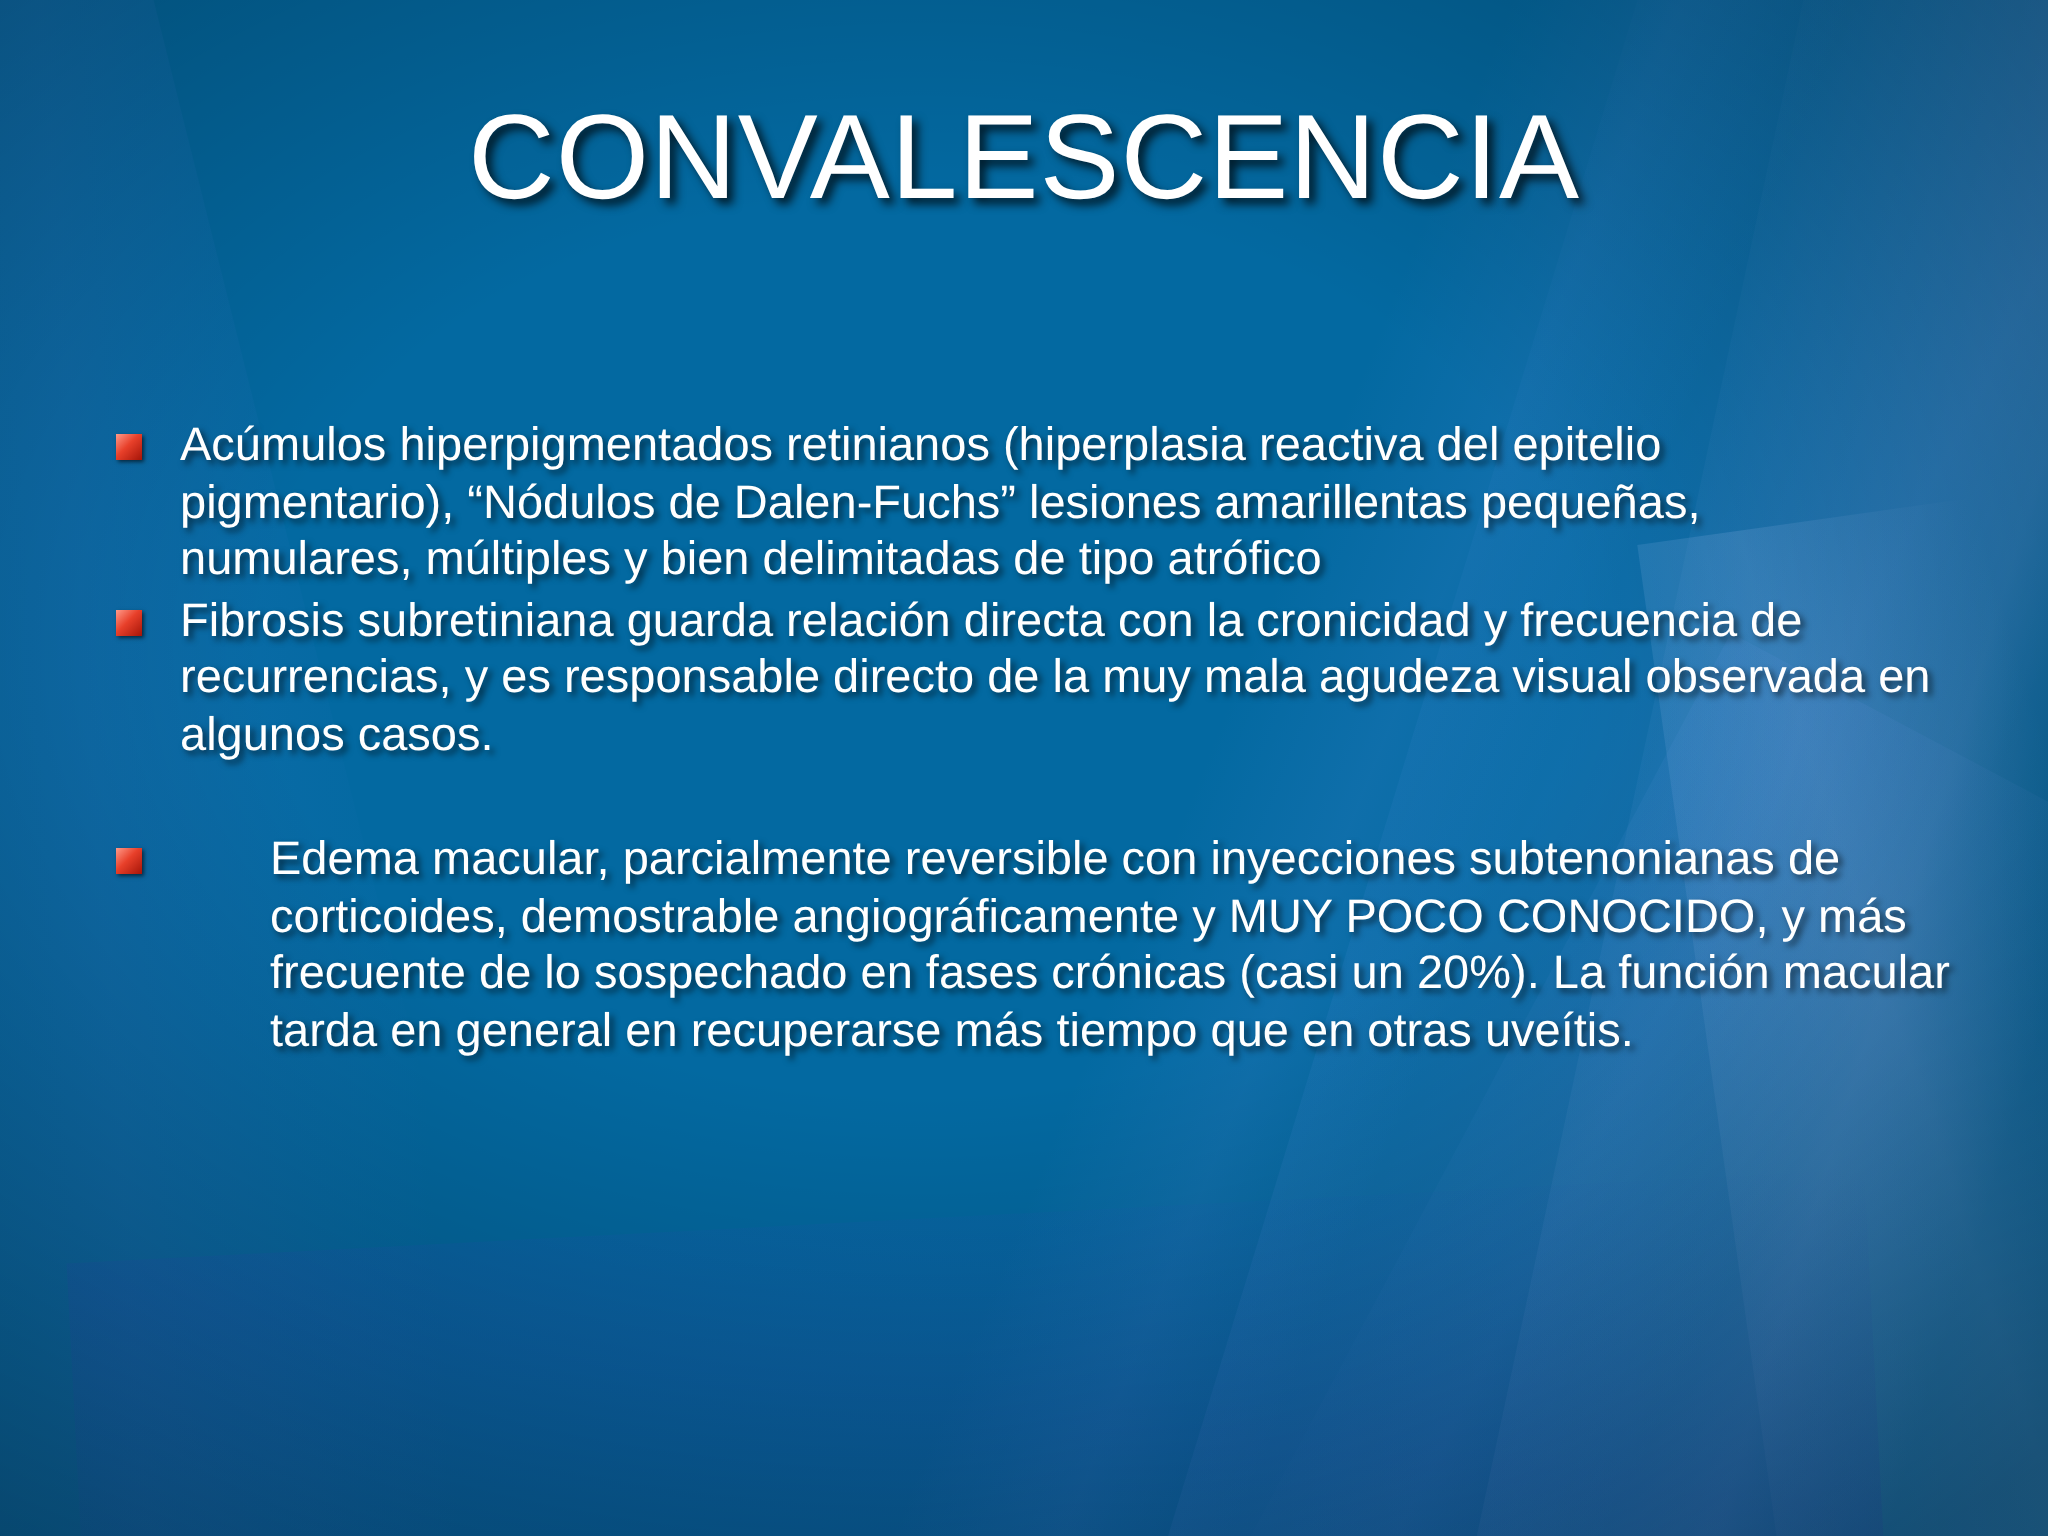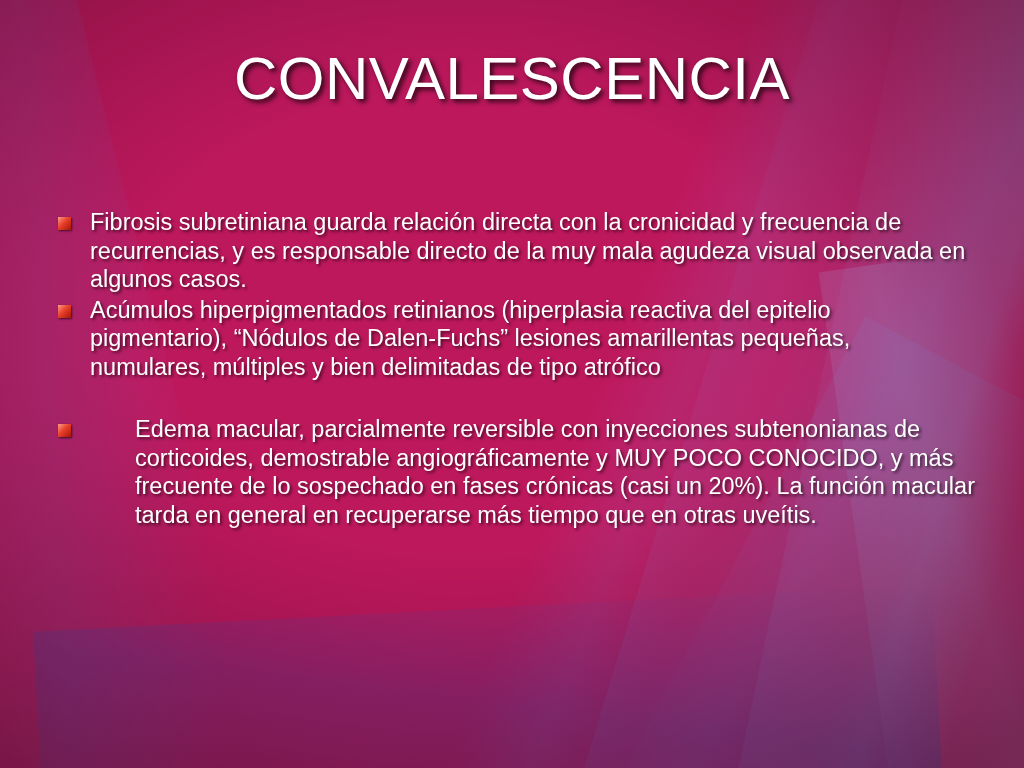--- a/index.html
+++ b/index.html
@@ -15,21 +15,21 @@
   }
 
   #slide {
     position: relative;
     width: 1024px;
     height: 768px;
     overflow: hidden;
     background:
       radial-gradient(ellipse 900px 620px at 46% 44%, #0a2fb0 0%, #07208c 42%, #041466 72%, #020a42 100%),
       linear-gradient(135deg, #051470 0%, #02partial 100%);
-    background-color: #be185d;
+    background-color: #0369a1;
   }
 
   
   .ray {
     position: absolute;
     transform-origin: center;
     pointer-events: none;
   }
   .r1 {
     top: -180px; left: 700px;
@@ -140,26 +140,26 @@
   <div class="ray r6"></div>
   <div class="ray r7"></div>
   <div class="vignette"></div>
 
   <div class="title">CONVALESCENCIA</div>
 
   <div class="body-area">
 
     <div class="bullet-row">
       <span class="bullet-marker"></span>
-      <span class="bullet-text">Fibrosis subretiniana guarda relación directa con la cronicidad y frecuencia de recurrencias, y es responsable directo de la muy mala agudeza visual observada en algunos casos.</span>
+      <span class="bullet-text">Acúmulos hiperpigmentados retinianos (hiperplasia reactiva del epitelio pigmentario), “Nódulos de Dalen-Fuchs”  lesiones amarillentas pequeñas, numulares, múltiples y bien delimitadas de tipo atrófico</span>
     </div>
 
     <div class="bullet-row">
       <span class="bullet-marker"></span>
-      <span class="bullet-text">Acúmulos hiperpigmentados retinianos (hiperplasia reactiva del epitelio pigmentario), “Nódulos de Dalen-Fuchs”  lesiones amarillentas pequeñas, numulares, múltiples y bien delimitadas de tipo atrófico</span>
+      <span class="bullet-text">Fibrosis subretiniana guarda relación directa con la cronicidad y frecuencia de recurrencias, y es responsable directo de la muy mala agudeza visual observada en algunos casos.</span>
     </div>
 
     <div class="bullet-row gap-before">
       <span class="bullet-marker"></span>
       <span class="bullet-text">Edema macular, parcialmente reversible con inyecciones subtenonianas de corticoides, demostrable angiográficamente y MUY POCO CONOCIDO, y más frecuente de lo sospechado en fases crónicas (casi un 20%). La función macular tarda en general en recuperarse más tiempo que en otras uveítis.</span>
     </div>
 
   </div>
 </div>
 

